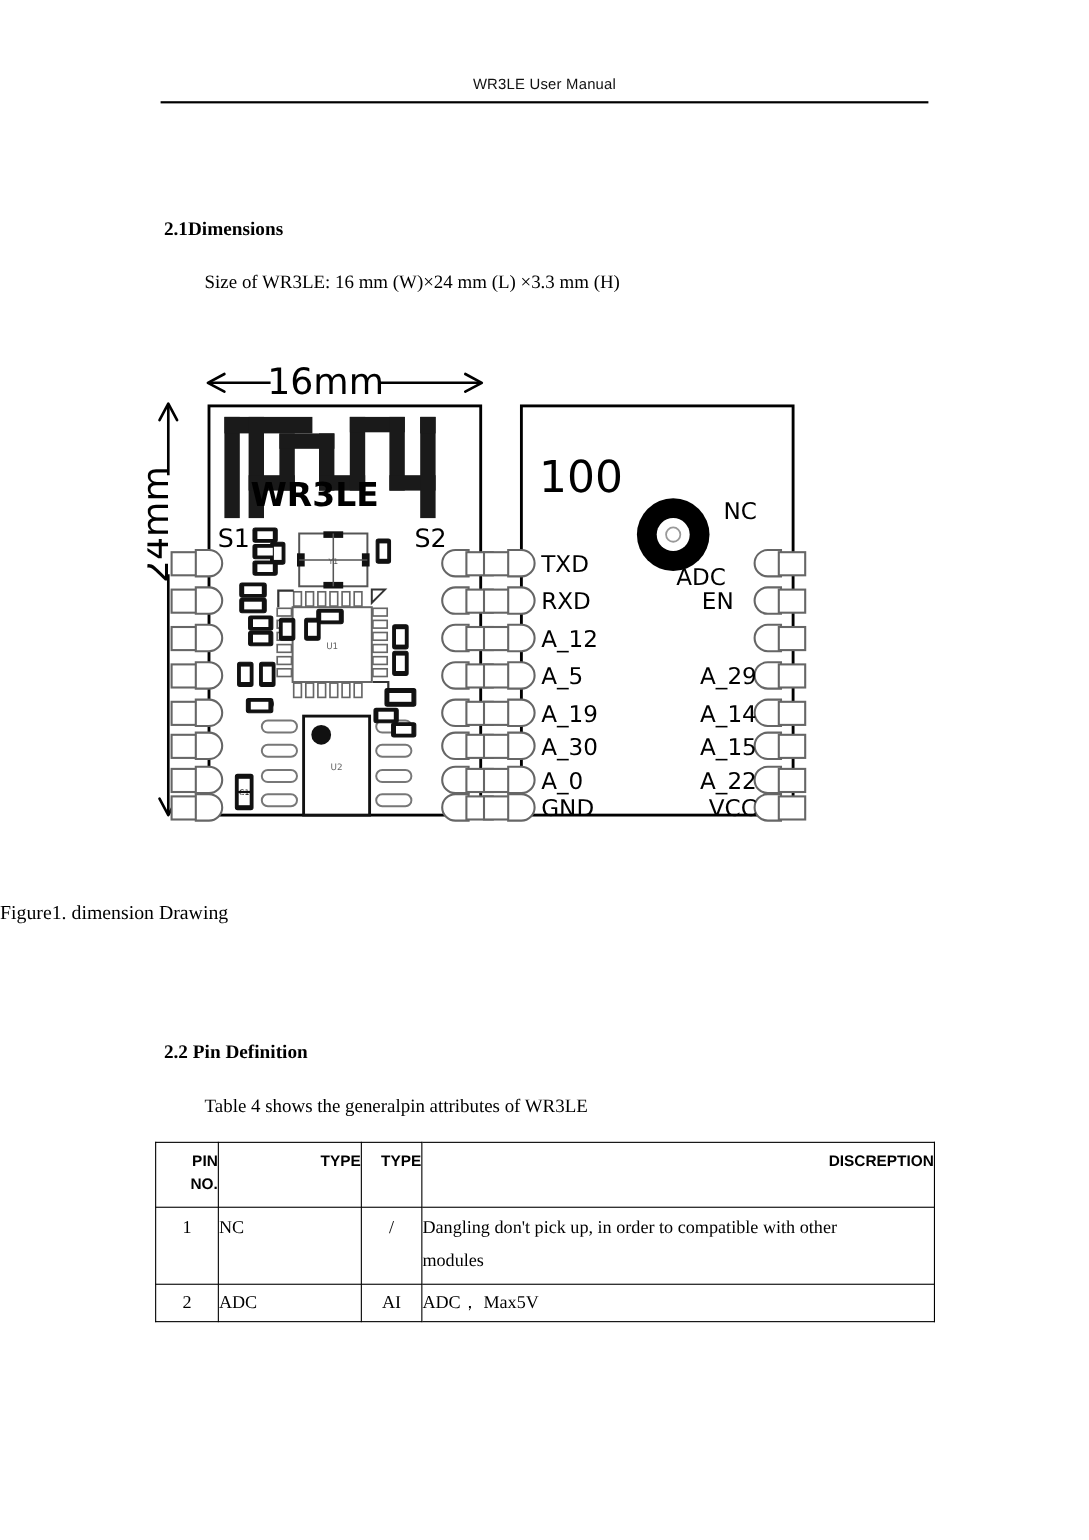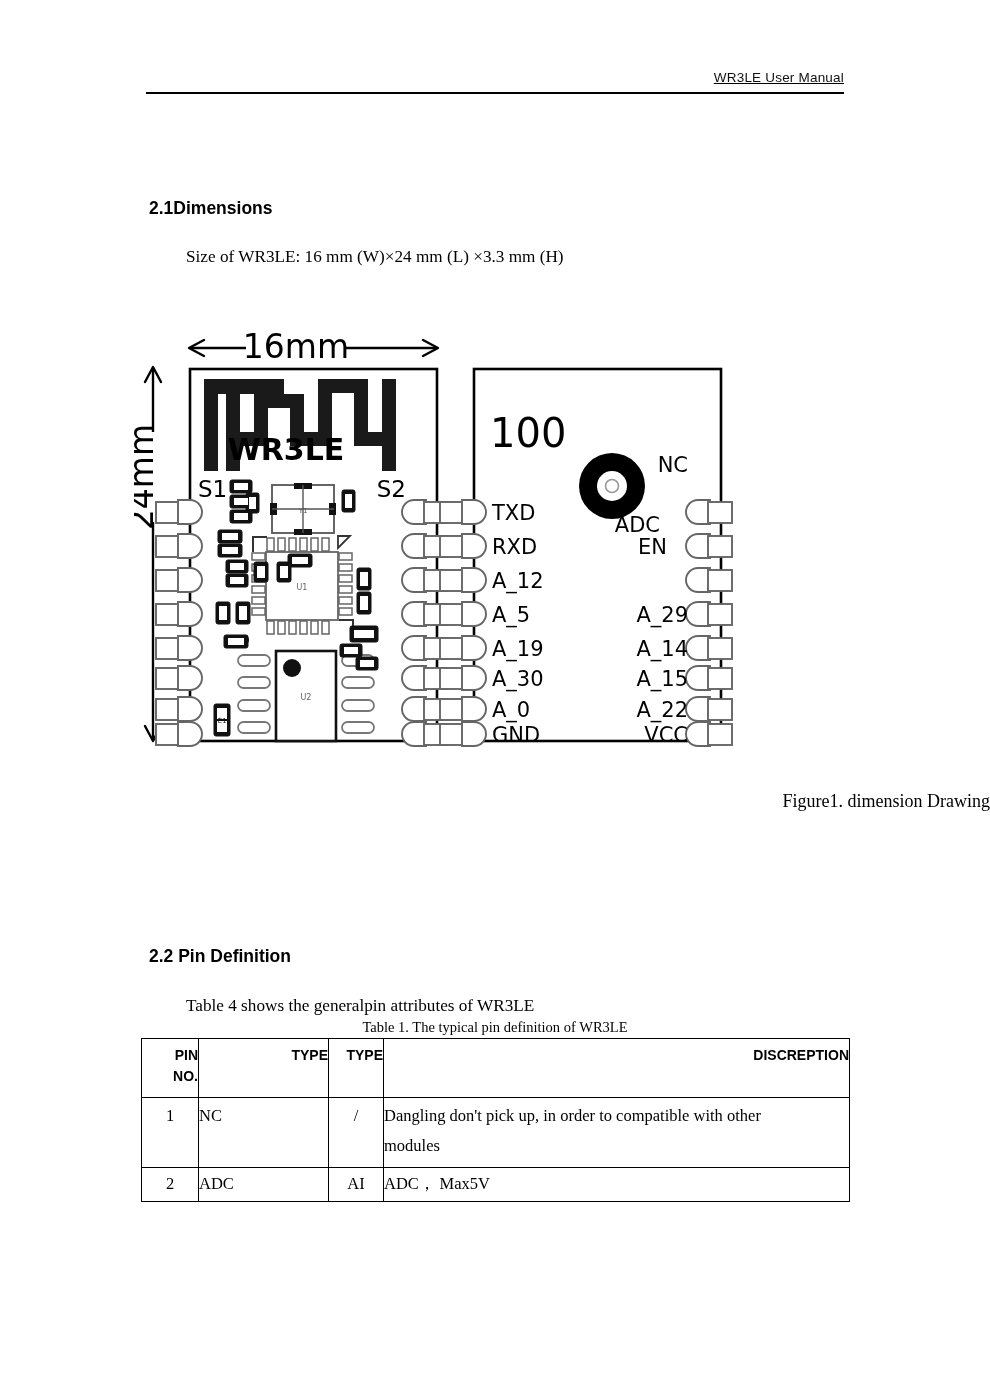--- a/index.html
+++ b/index.html
@@ -22,22 +22,21 @@
     width: 990px;
     height: 1400px;
   }
 
   
   .header {
     position: absolute;
     left: 146px;
     top: 68px;
     width: 698px;
-    text-align: right;
-    text-decoration: underline;
+    text-align: center;
   }
   .header-text {
     font-family: "Liberation Sans", sans-serif;
     font-size: 13.5px;
     letter-spacing: 0.2px;
     color: #111;
   }
   .header-rule {
     position: absolute;
     left: 146px;
@@ -52,43 +51,43 @@
     position: absolute;
     left: 150px;
     top: 131px;
     font-family: "Liberation Serif", serif;
     font-weight: bold;
     font-size: 22px;
     letter-spacing: 0.1px;
   }
   .h2 {
     position: absolute;
-    font-family: Liberation Sans, sans-serif;
+    font-family: Liberation Serif, serif;
     font-weight: bold;
     font-size: 17.5px;
     text-align: right;
   }
   .h2.dim { left: 149px; top: 198px; }
   .h2.pin { left: 149px; top: 946px; }
 
   .para {
     position: absolute;
     font-size: 17.2px;
     line-height: 29px;
     white-space: nowrap;
   }
   .para.p1 { left: 186px; top: 242px; }
   .para.p2 { left: 186px; top: 991px; }
 
   .figcap {
     position: absolute;
     left: 0;
-    top: 791px;
+    top: 819px;
     width: 990px;
-    text-align: right;
+    text-align: left;
     font-size: 18px;
   }
   .tablecap {
     position: absolute;
     left: 0;
     top: 1019px;
     width: 990px;
     text-align: center;
     font-size: 14.5px;
   }
@@ -491,21 +490,20 @@
         </g>
       </g>
     </svg>
   </div>
 
   <div class="figcap">Figure1.  dimension Drawing</div>
 
   <div class="h2 pin">2.2 Pin Definition</div>
   <div class="para p2">Table 4 shows the generalpin attributes of WR3LE</div>
 
-  <div class="tablecap">Table 1. The typical pin definition of WR3LE</div>
 
   <table class="pin-table">
     <colgroup>
       <col class="col-pin">
         <col class="col-name">
         <col class="col-type">
         <col class="col-desc">
     </colgroup>
     <thead>
       <tr>

